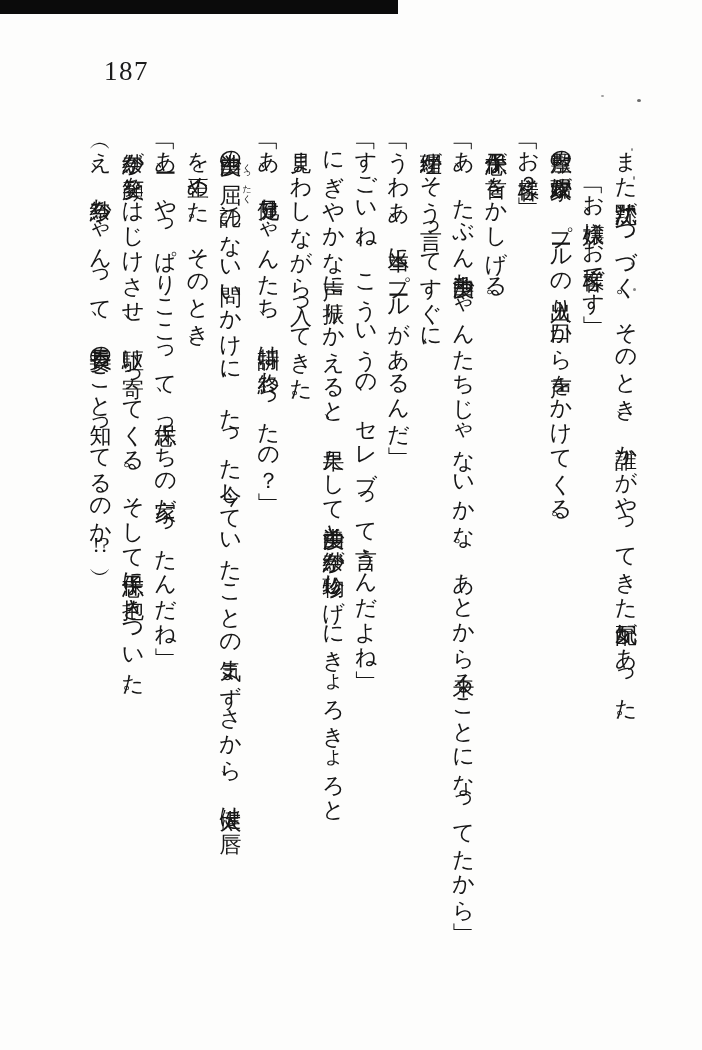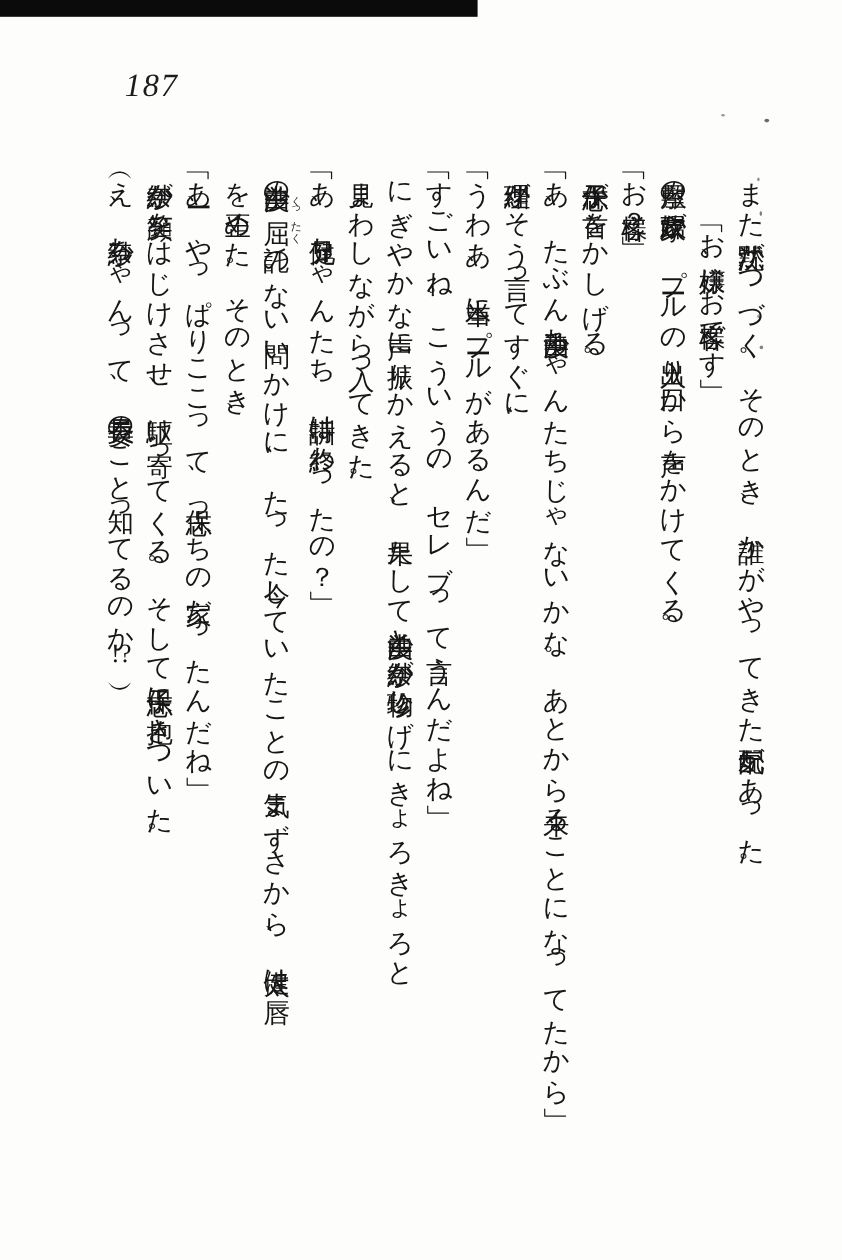--- a/index.html
+++ b/index.html
@@ -23,21 +23,20 @@
     left: 0;
     top: 0;
     width: 398px;
     height: 14px;
     background: #0b0b0b;
   }
   .page-number {
     position: absolute;
     left: 104px;
     top: 56px;
-    font-style: italic;
     font-size: 27px;
     letter-spacing: 1.5px;
     color: #1c1c1c;
   }
   
   .text-block {
     position: absolute;
     top: 136px;
     right: 60px;
     height: 832px;

